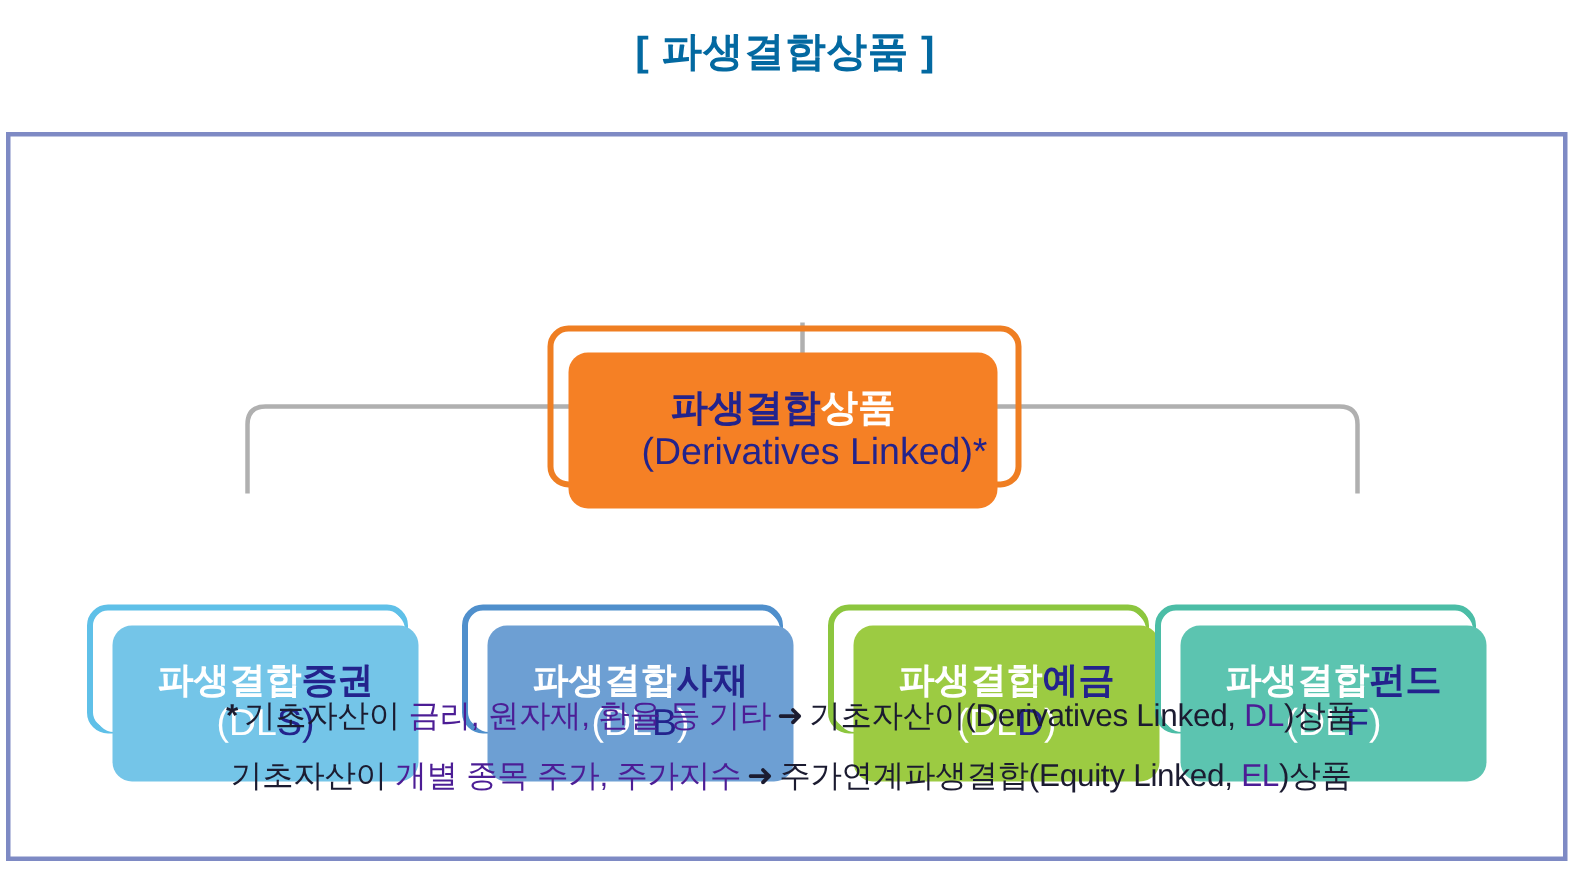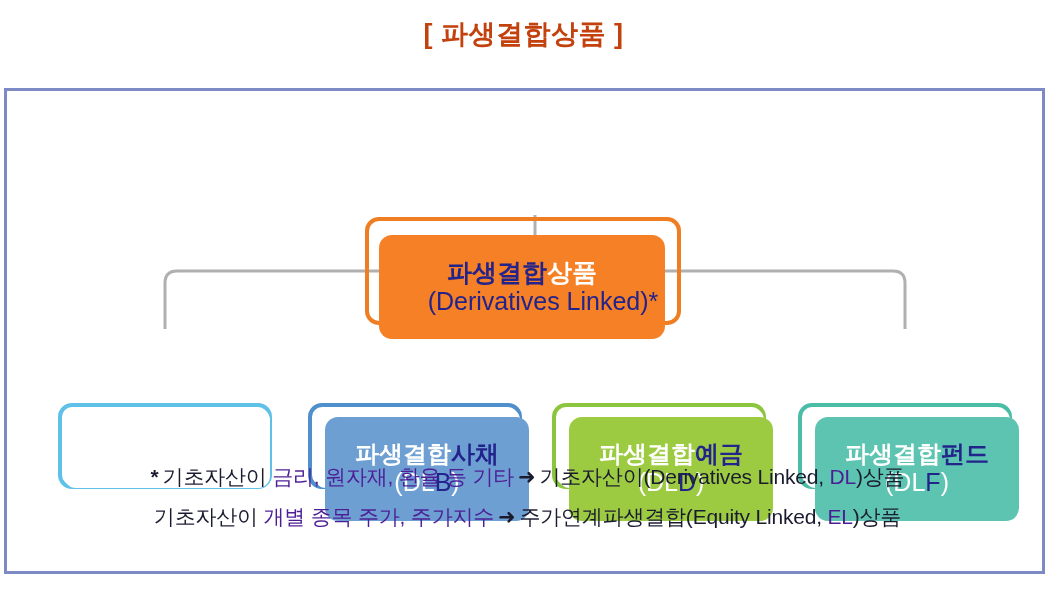--- a/index.html
+++ b/index.html
@@ -20,21 +20,21 @@
 
   
   #title {
     position: absolute;
     left: 0;
     top: 16px;
     width: 1047px;
     text-align: center;
     font-size: 27px;
     font-weight: bold;
-    color: #c2410c;
+    color: #0369a1;
     letter-spacing: 0.5px;
     white-space: nowrap;
   }
 
   
   #panel {
     position: absolute;
     left: 4px;
     top: 88px;
     width: 1041px;
@@ -133,21 +133,21 @@
 
   #leaf-1 { left: 293px; }
   #leaf-1 .bracket { border-color: #4f8fcc; }
   #leaf-1 .boxface  { background: #6d9fd3; }
 
   #leaf-2 { left: 537px; }
   #leaf-2 .bracket { border-color: #8cc63e; }
   #leaf-2 .boxface  { background: #9ccb42; }
   #leaf-2 .bracket-white { border-color: #ffffff; }
 
-  #leaf-3 { left: 783px; }
+  #leaf-3 { left: 755px; }
   #leaf-3 .bracket { border-color: #4bbda6; }
   #leaf-3 .boxface  { background: #5cc4b0; }
 
   
   .tw { color: #ffffff; }
   .tb { color: #23238c; }
 
   
   #connector {
     position: absolute;
@@ -199,20 +199,24 @@
       <div class="bracket"></div>
       <div class="boxface">
         <div class="line1"><span class="tb">파생결합</span><span class="tw">상품</span></div>
         <div class="line2 tb">(Derivatives Linked)*</div>
       </div>
     </div>
 
     <div class="node leaf" id="leaf-0">
       <div class="bracket"></div>
       <div class="bracket-white"></div>
+      <div class="boxface">
+        <div class="line1"><span class="tw">파생결합</span><span class="tb">증권</span></div>
+        <div class="line2"><span class="tw">(DL</span><span class="tb">S</span><span class="tb">)</span></div>
+      </div>
     </div>
 
     <div class="node leaf" id="leaf-2">
       <div class="bracket"></div>
       <div class="bracket-white"></div>
       <div class="boxface">
         <div class="line1"><span class="tw">파생결합</span><span class="tb">예금</span></div>
         <div class="line2"><span class="tw">(DL</span><span class="tb">D</span><span class="tw">)</span></div>
       </div>
     </div>

